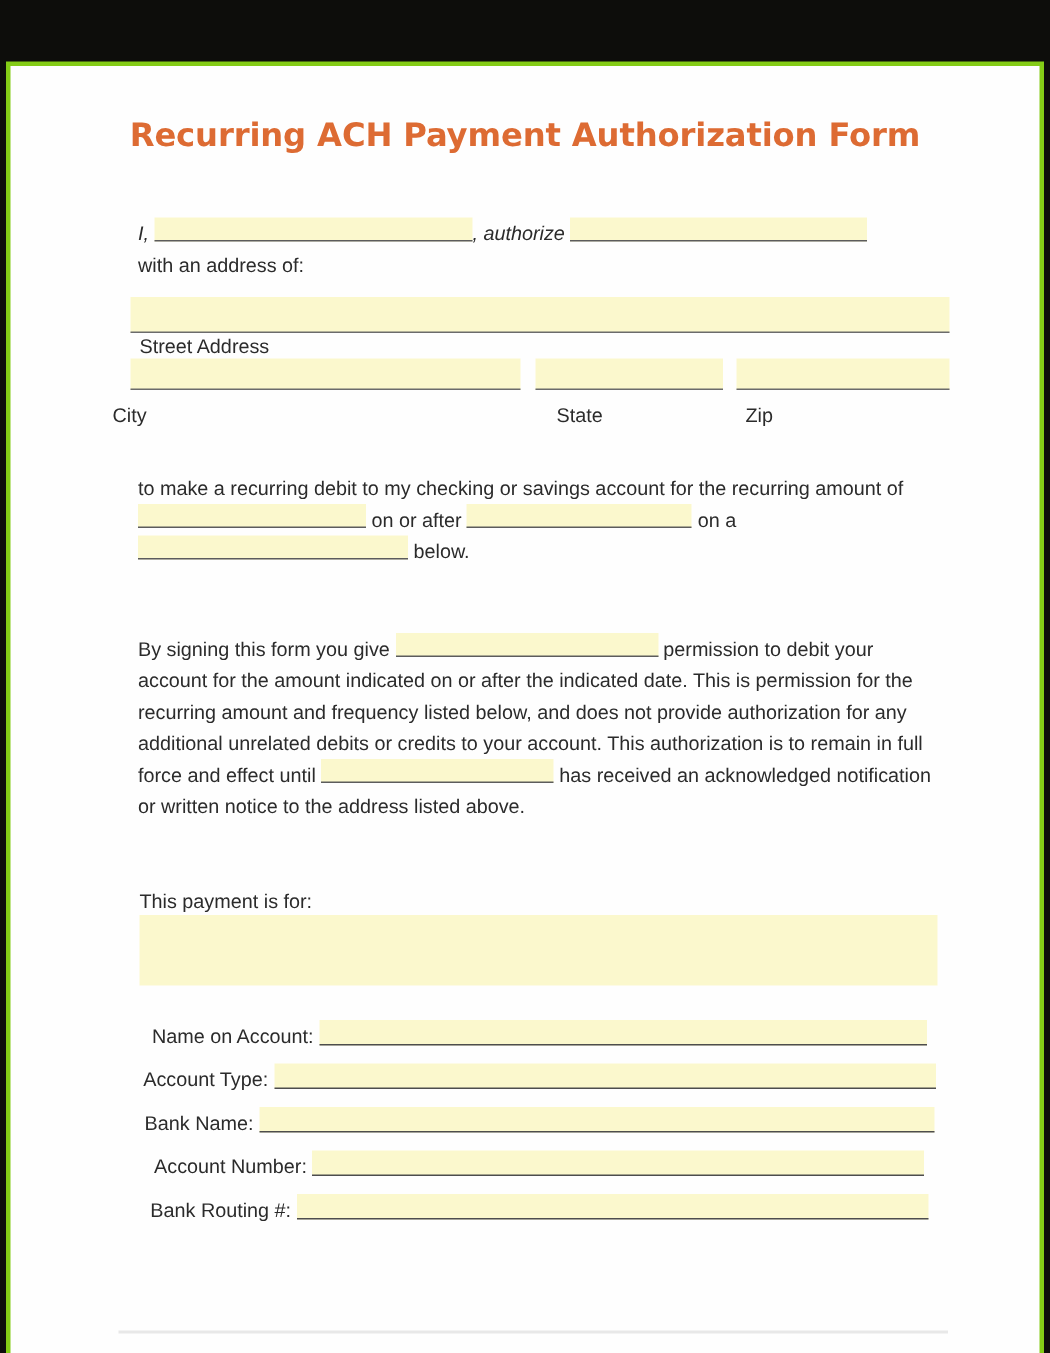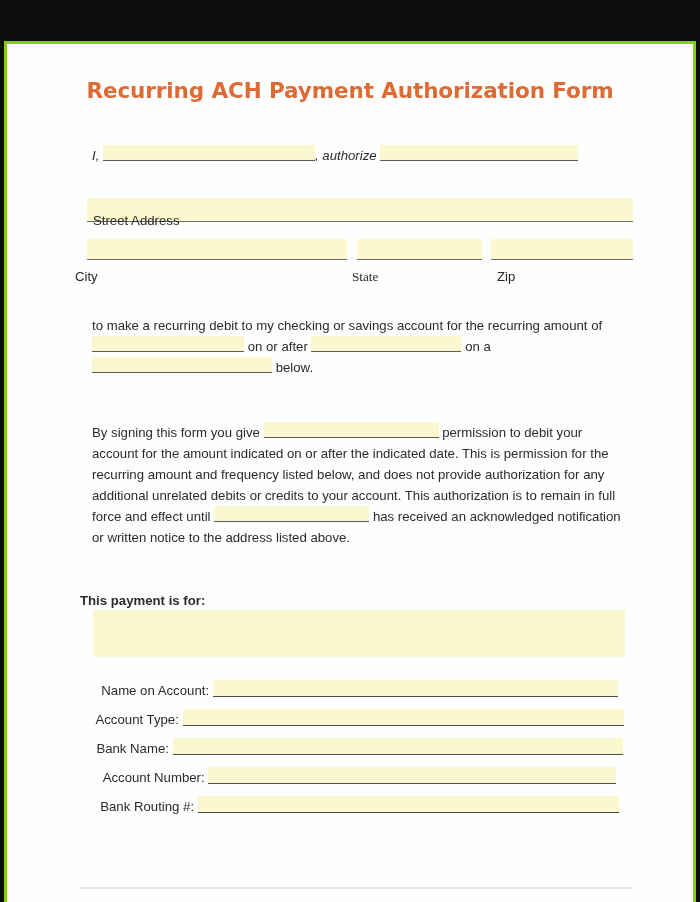--- a/index.html
+++ b/index.html
@@ -94,21 +94,21 @@
     left: 80px;
   }
   #street-field {
     top: 154px;
     width: 546px;
     height: 24px;
     background: #fbf8cd;
     border-bottom: 1px solid #6b6b6b;
     box-sizing: border-box;
   }
-  #street-label { position: absolute; left: 86px; top: 166px; }
+  #street-label { position: absolute; left: 86px; top: 176px; }
 
   #city-field {
     top: 195px;
     width: 260px;
     height: 21px;
     background: #fbf8cd;
     border-bottom: 1px solid #6b6b6b;
     box-sizing: border-box;
   }
   #state-field {
@@ -123,36 +123,36 @@
   #zip-field {
     left: 484px;
     top: 195px;
     width: 142px;
     height: 21px;
     background: #fbf8cd;
     border-bottom: 1px solid #6b6b6b;
     box-sizing: border-box;
   }
   #city-label  { position: absolute; left: 68px;  top: 222px; }
-  #state-label { position: absolute; left: 345px; top: 222px; font-family: Liberation Serif, serif; }
+  #state-label { position: absolute; left: 364px; top: 222px; }
   #zip-label   { position: absolute; left: 490px; top: 222px; }
 
   
   #recur-para { top: 271px; width: 540px; }
   #recur-para .blank-amount { width: 152px; }
   #recur-para .blank-date   { width: 150px; }
   #recur-para .blank-freq   { width: 180px; }
 
   
   #sign-para { top: 378px; width: 534px; text-align: left; }
   #sign-para .blank-company2 { width: 175px; }
   #sign-para .blank-until    { width: 155px; }
 
   
-  #payfor-label { position: absolute; left: 73px; top: 546px; font-weight: bold; }
+  #payfor-label { position: absolute; left: 86px; top: 546px; }
   #payfor-box {
     position: absolute;
     left: 86px;
     top: 566px;
     width: 532px;
     height: 47px;
     background: #fbf8cd;
   }
 
   
@@ -197,20 +197,21 @@
       <div class="doc-body">
 
         <div class="form-title">Recurring ACH Payment Authorization Form</div>
 
         <div class="para" id="intro-line">
           <span>I,</span>
           <span class="blank blank-name"></span><span>, authorize</span>
           <span class="blank blank-company"></span>
         </div>
 
+        <div class="para" id="addr-intro">with an address of:</div>
 
         <div class="addr-row" id="street-field"></div>
         <div id="street-label">Street Address</div>
 
         <div class="addr-row" id="city-field"></div>
         <div class="addr-row" id="state-field"></div>
         <div class="addr-row" id="zip-field"></div>
 
         <div id="city-label">City</div>
         <div id="state-label">State</div>

